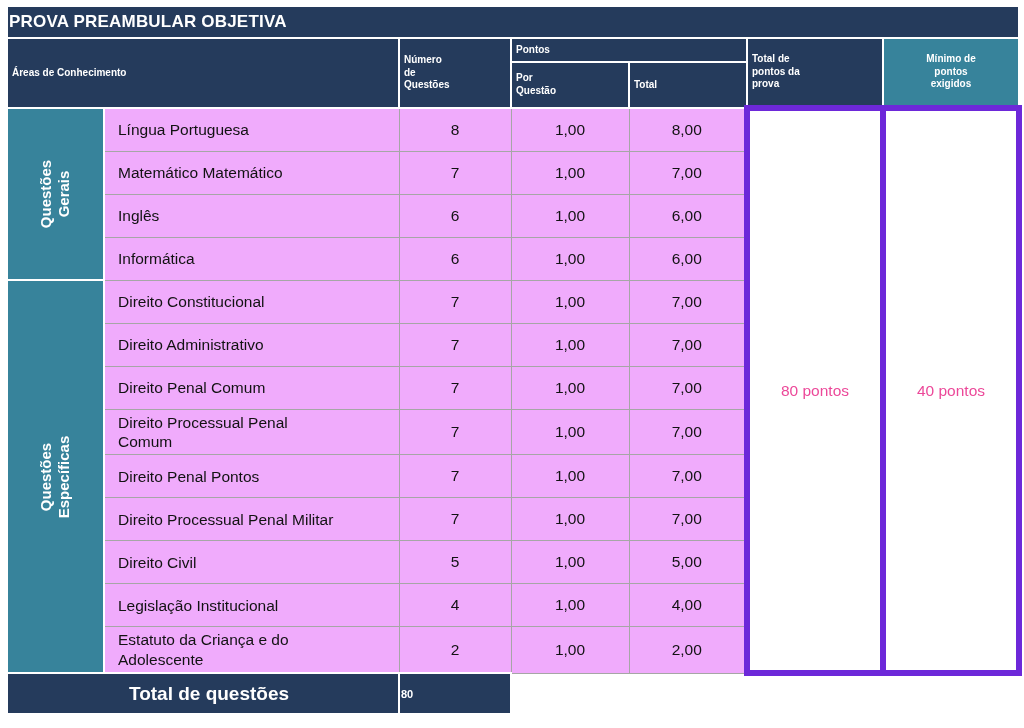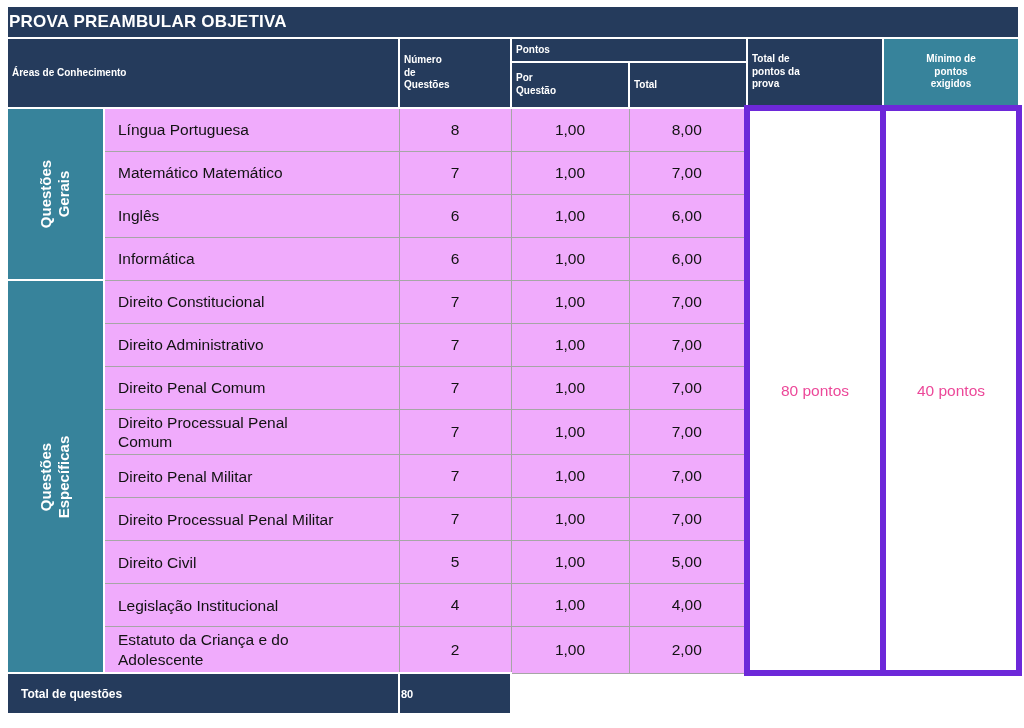--- a/index.html
+++ b/index.html
@@ -14,21 +14,21 @@
   .hrow1{height:24px;}
   .hrow2{height:46px;}
   .body-row{height:43px;}
   .body-cell{border:1px solid #A6A6A6;background:#f0abfc;color:#121212;font-size:15.5px;}
   .area-cell{text-align:left;padding:3px 6px 3px 13px;white-space:pre-line;line-height:1.25;}
   .num-cell{text-align:center;}
   .merge-cell{border:6px solid #6d28d9;background:#ffffff;text-align:center;font-weight:normal;font-size:15.5px;color:#ec4899;}
   .group-cell{padding:0;}
   .vtext{display:inline-block;transform:rotate(-90deg);white-space:pre-line;text-align:center;font-size:15px;font-weight:bold;line-height:1.2;color:#ffffff;}
   .footer-row{height:41px;}
-  .footer-label{text-align:left;padding-left:13px;font-size:12px;}
+  .footer-label{text-align:center;padding-left:13px;font-size:19px;}
   .footer-num{font-size:11px;}
   .footer-empty{border:none;background:#ffffff;}
 </style>
 </head>
 <body>
 
 <div class="wrap">
 <table>
   <colgroup>
     <col style="width:97px">
@@ -118,21 +118,21 @@
     <td class="body-cell num-cell">7,00</td>
   </tr>
   <tr class="body-row">
     <td class="body-cell area-cell">Direito Processual Penal
 Comum</td>
     <td class="body-cell num-cell">7</td>
     <td class="body-cell num-cell">1,00</td>
     <td class="body-cell num-cell">7,00</td>
   </tr>
   <tr class="body-row">
-    <td class="body-cell area-cell">Direito Penal Militar</td>
+    <td class="body-cell area-cell">Direito Penal Pontos</td>
     <td class="body-cell num-cell">7</td>
     <td class="body-cell num-cell">1,00</td>
     <td class="body-cell num-cell">7,00</td>
   </tr>
   <tr class="body-row">
     <td class="body-cell area-cell">Direito Processual Penal Militar</td>
     <td class="body-cell num-cell">7</td>
     <td class="body-cell num-cell">1,00</td>
     <td class="body-cell num-cell">7,00</td>
   </tr>

